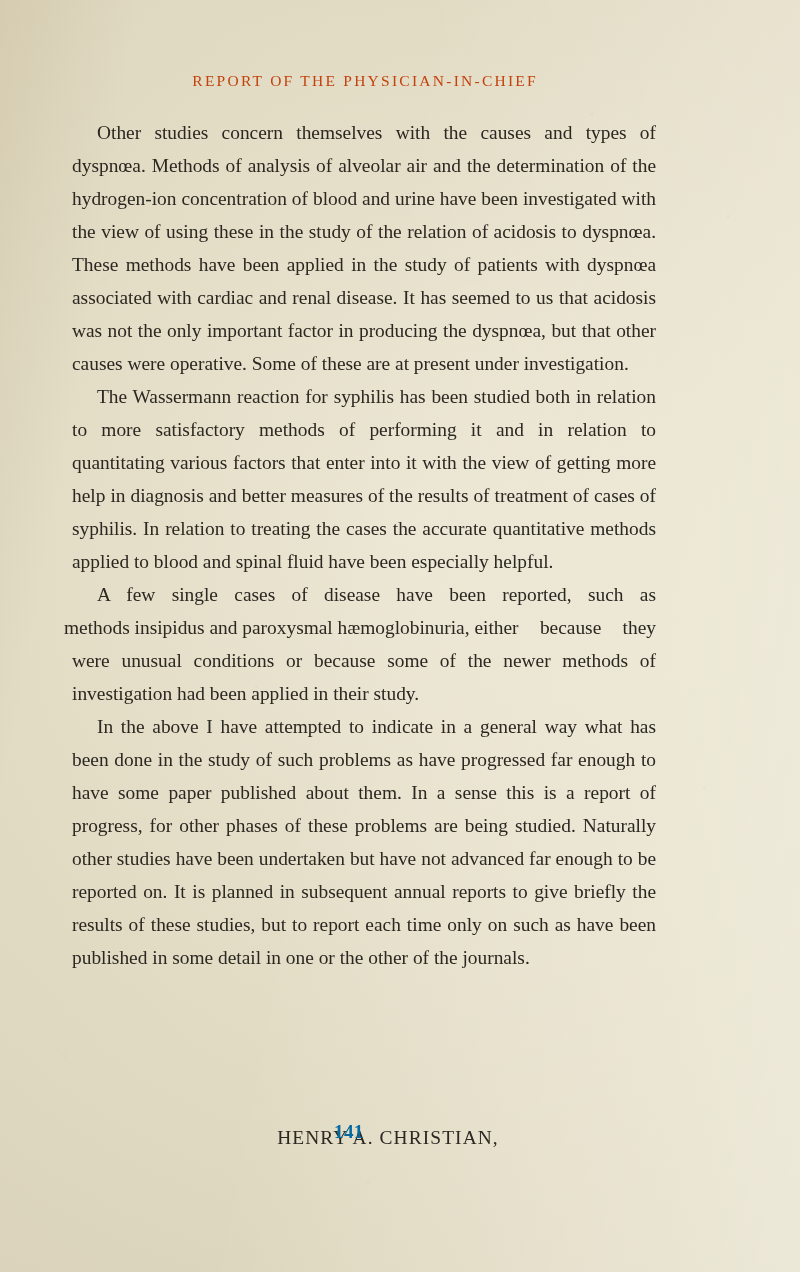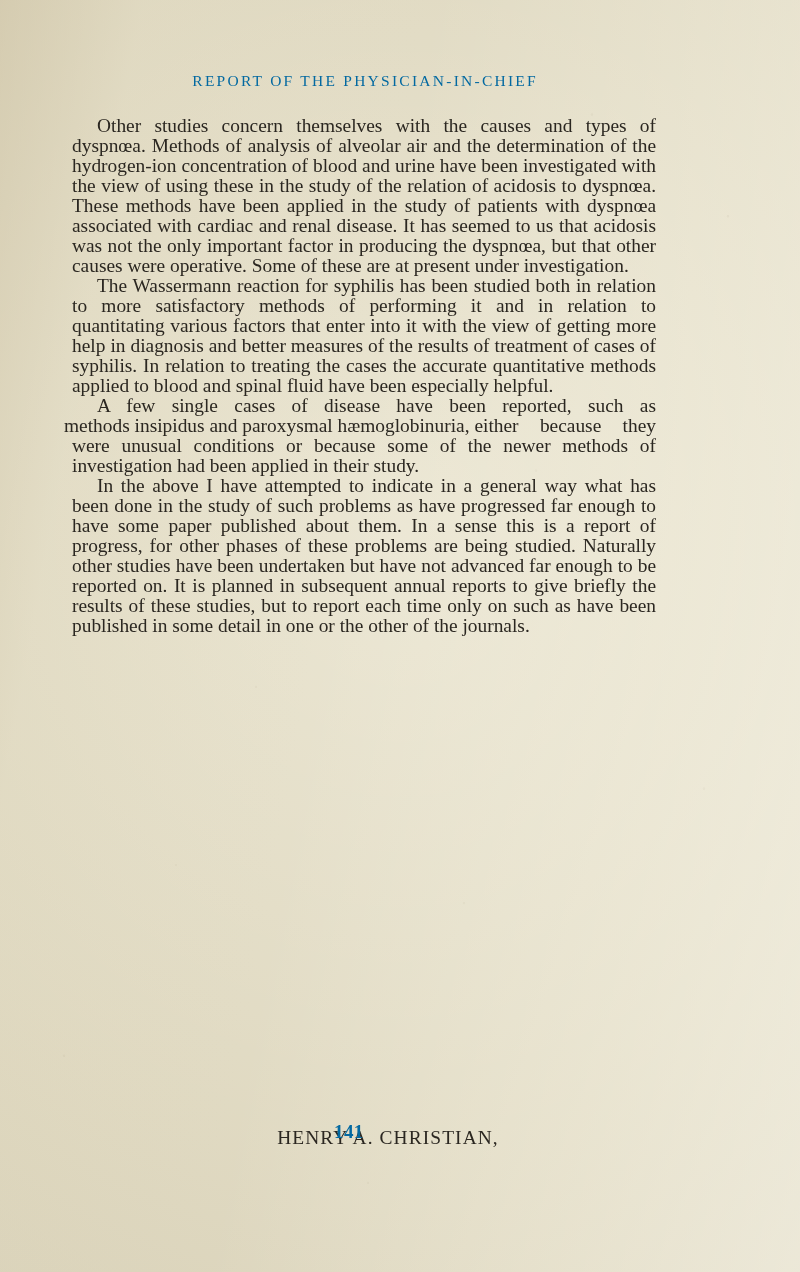--- a/index.html
+++ b/index.html
@@ -64,36 +64,36 @@
   
   .running-head {
     position: absolute;
     left: 72px;
     top: 72px;
     width: 584px;
     text-align: center;
     font-size: 15.5px;
     letter-spacing: 2.25px;
     text-indent: 2.25px;
-    color: #0369a1;
+    color: #c2410c;
     white-space: nowrap;
   }
 
   
   .body-col {
     position: absolute;
     left: 72px;
     top: 116px;
     width: 584px;
   }
 
   .para {
     margin: 0;
     font-size: 19.4px;
-    line-height: 20px;
+    line-height: 33px;
     text-align: justify;
     text-align-last: left;
     color: #2b2721;
     -webkit-font-smoothing: antialiased;
   }
   .para + .para {
     margin-top: 0;
   }
   .para .indent {
     display: inline-block;

